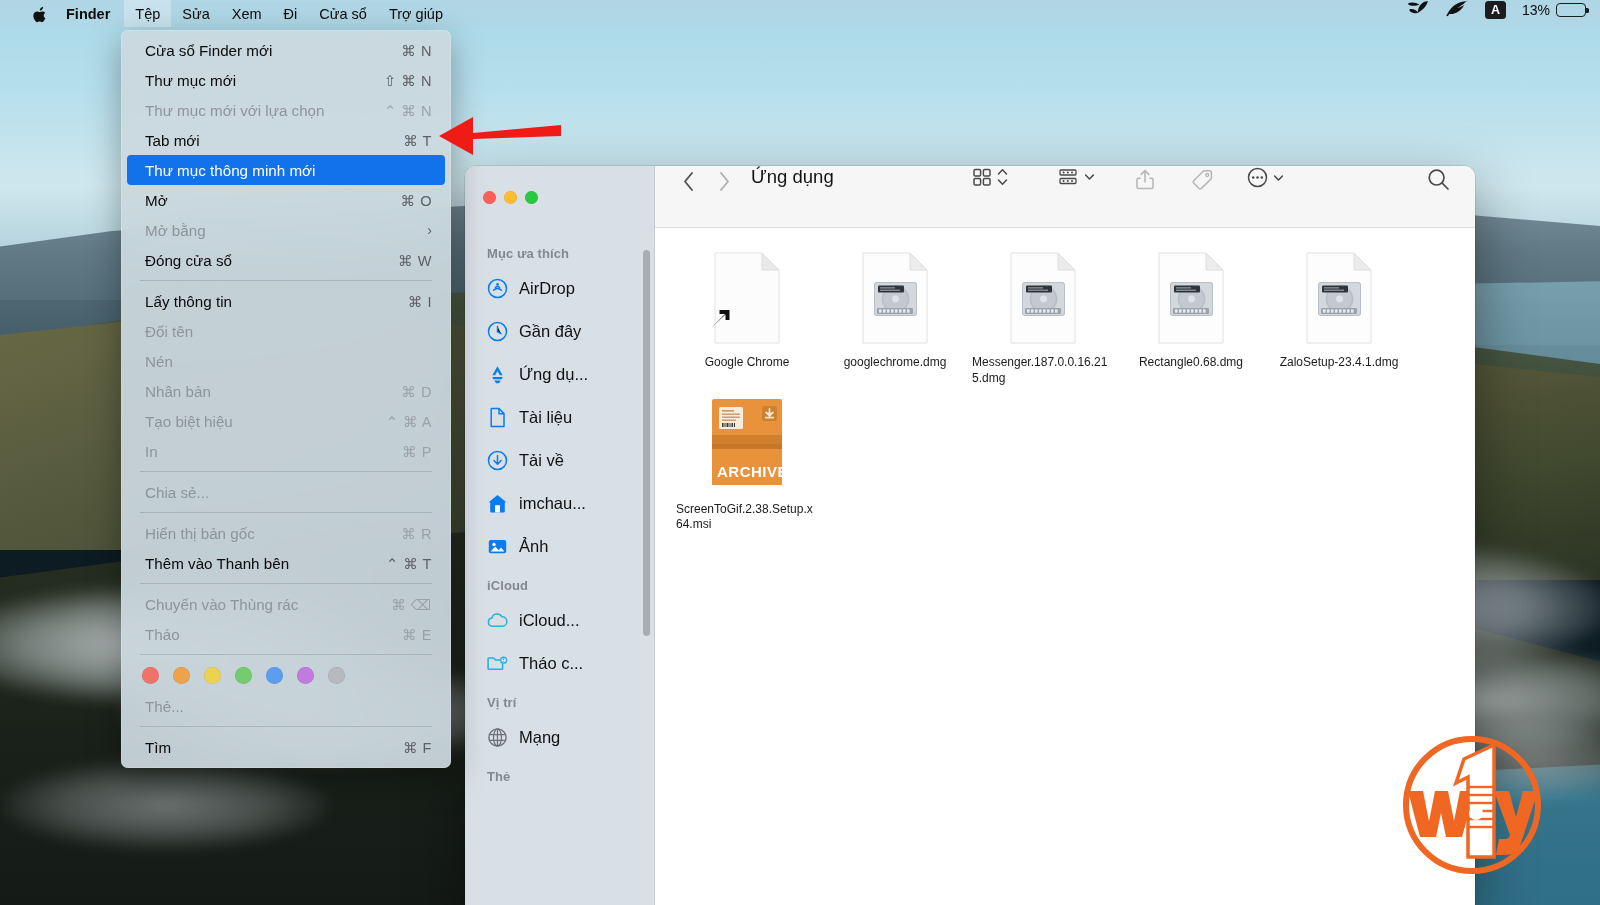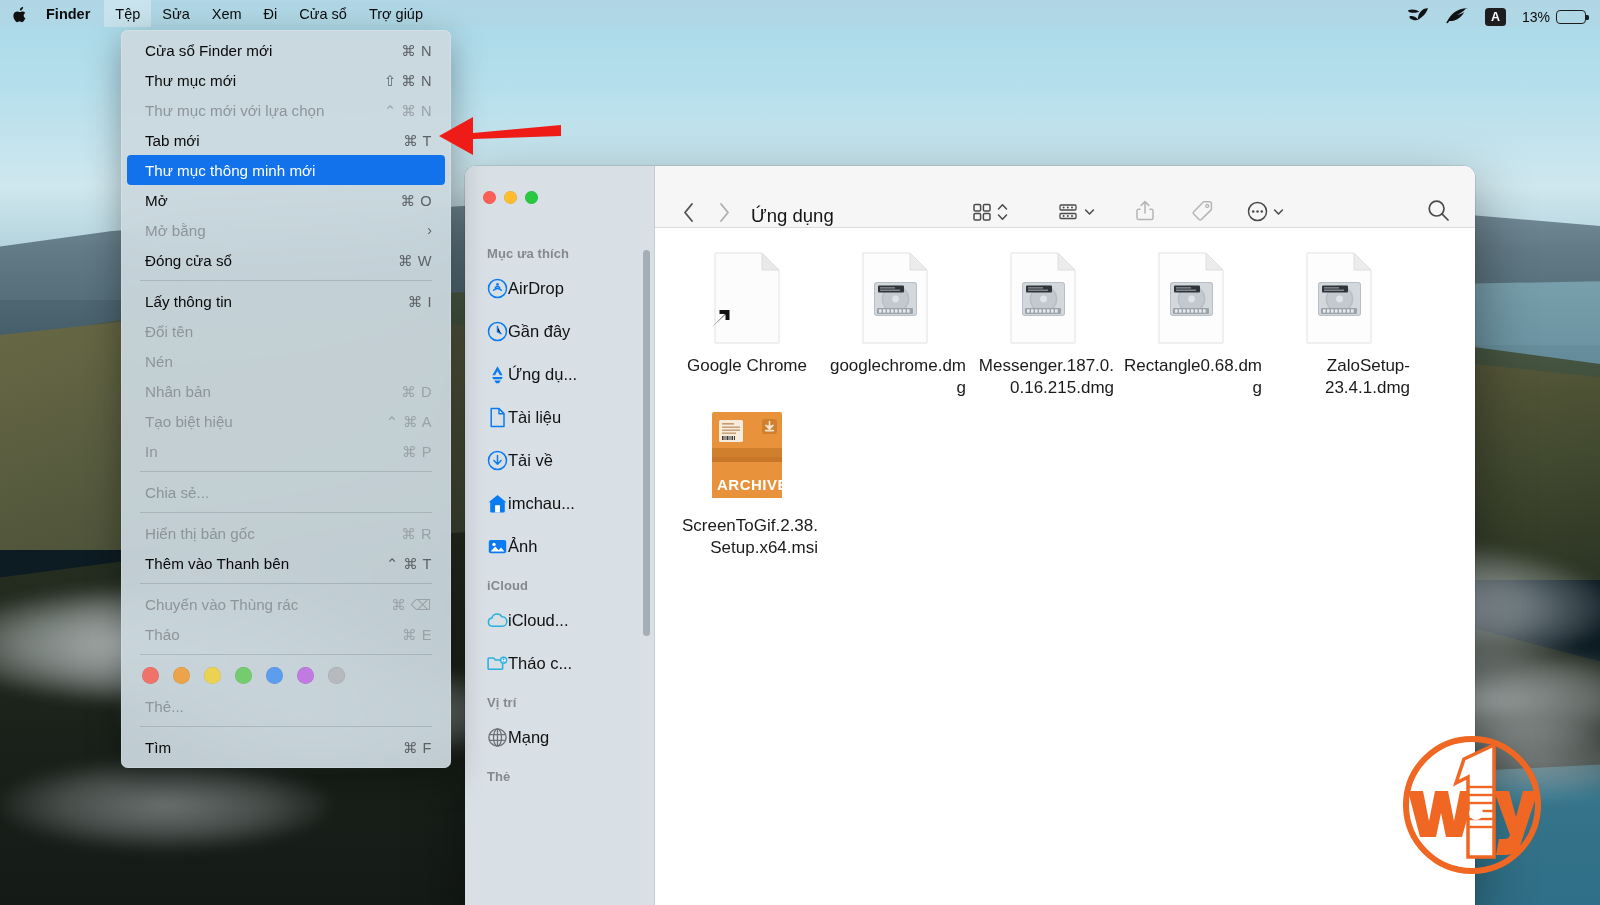--- a/index.html
+++ b/index.html
@@ -63,22 +63,22 @@
   .fog.f3 { left:1150px; top:540px; width:460px; height:135px; }
   .fog.f4 { left:1300px; top:645px; width:360px; height:110px; opacity:.8; }
   .fog.f5 { left:1420px; top:720px; width:230px; height:80px; opacity:.55; }
   .fog.f6 { left:0px; top:760px; width:330px; height:90px; opacity:.5; }
 
   
   #menubar {
     position:absolute; left:0; top:0; width:1600px; height:27px;
     background:rgba(178,214,228,.80);
     backdrop-filter:blur(22px);
-    display:flex; align-items:flex-end; z-index:40;
-    font-size:14.5px; color:#0b0b0b;
+    display:flex; align-items:flex-start; z-index:40;
+    font-size:14.5px; color:#0b0b0b;padding-left:20px;
   }
   .mb-apple {
     display:flex; align-items:center; justify-content:center;
     width:40px; height:27px; font-size:17px; line-height:1;
   }
   .mb-item {
     padding:0 11px; height:27px; display:flex; align-items:center;
     white-space:nowrap; border-radius:0;
   }
   .mb-item.bold { font-weight:700; padding-left:6px; padding-right:14px; }
@@ -145,21 +145,21 @@
   .fd-tl {
     width:190px; background:rgba(215,222,228,.97);
     display:flex; align-items:center; gap:8px; padding-left:18px;
     border-right:.5px solid rgba(0,0,0,.09);
   }
   .tl { width:13px; height:13px; border-radius:50%; }
   .tl.r { background:#ff5f57; box-shadow:0 0 0 .5px rgba(0,0,0,.10) inset; }
   .tl.y { background:#febc2e; box-shadow:0 0 0 .5px rgba(0,0,0,.10) inset; }
   .tl.g { background:#28c840; box-shadow:0 0 0 .5px rgba(0,0,0,.10) inset; }
   .fd-tr {
-    flex:1; background:#f6f6f6; display:flex; align-items:flex-end;
+    flex:1; background:#f6f6f6; display:flex; align-items:flex-start;
     padding:0 20px 0 16px; gap:2px;
     border-bottom:.5px solid #dcdcdc;
   }
   .navbtn {
     width:34px; height:30px; display:flex; align-items:center; justify-content:center;
     color:#9b9b9b;
   }
   .fd-title { font-size:18.5px; color:#131313; margin-left:8px; white-space:nowrap; }
   .tb-group { display:flex; align-items:center; gap:4px; }
   .tb-btn {
@@ -174,38 +174,38 @@
     width:190px; flex:0 0 190px;
     background:rgba(215,222,228,.97);
     padding-top:8px; position:relative; overflow:hidden;
     border-right:.5px solid rgba(0,0,0,.07);
   }
   .sb-head {
     font-size:13px; font-weight:700; color:#84898e;
     padding:10px 0 6px 22px; letter-spacing:.1px;
   }
   .sb-item {
-    height:43px; display:flex; align-items:center; 
+    height:43px; display:flex; align-items:center; gap:11px;
     padding-left:21px; font-size:16.5px; color:#111;
     white-space:nowrap; overflow:hidden;
   }
   .sb-ico { width:22px; display:flex; align-items:center; justify-content:center; flex:0 0 22px; }
   .sb-scroll {
     position:absolute; right:4px; top:22px; width:7px; height:386px;
     background:#a5adb5; border-radius:4px;
   }
   .fd-main { flex:1; background:#fff; padding:22px 18px; }
   .grid { display:flex; flex-wrap:wrap; align-content:flex-start; }
   .cell {
     width:148px; margin-bottom:10px;
     display:flex; flex-direction:column; align-items:center;
   }
   .cell .ic { height:96px; display:flex; align-items:flex-start; justify-content:center; position:relative; }
   .cell .nm {
-    margin-top:9px; font-size:17px; color:#1b1b1b; text-align:right;
+    margin-top:9px; font-size:12px; color:#1b1b1b; text-align:left;
     line-height:1.32; word-break:break-word; max-width:142px;
   }
 
   
   #watermark { position:absolute; left:1390px; top:725px; z-index:80; pointer-events:none; }
 </style>
 </head>
 <body>
 
 <div id="wallpaper">

